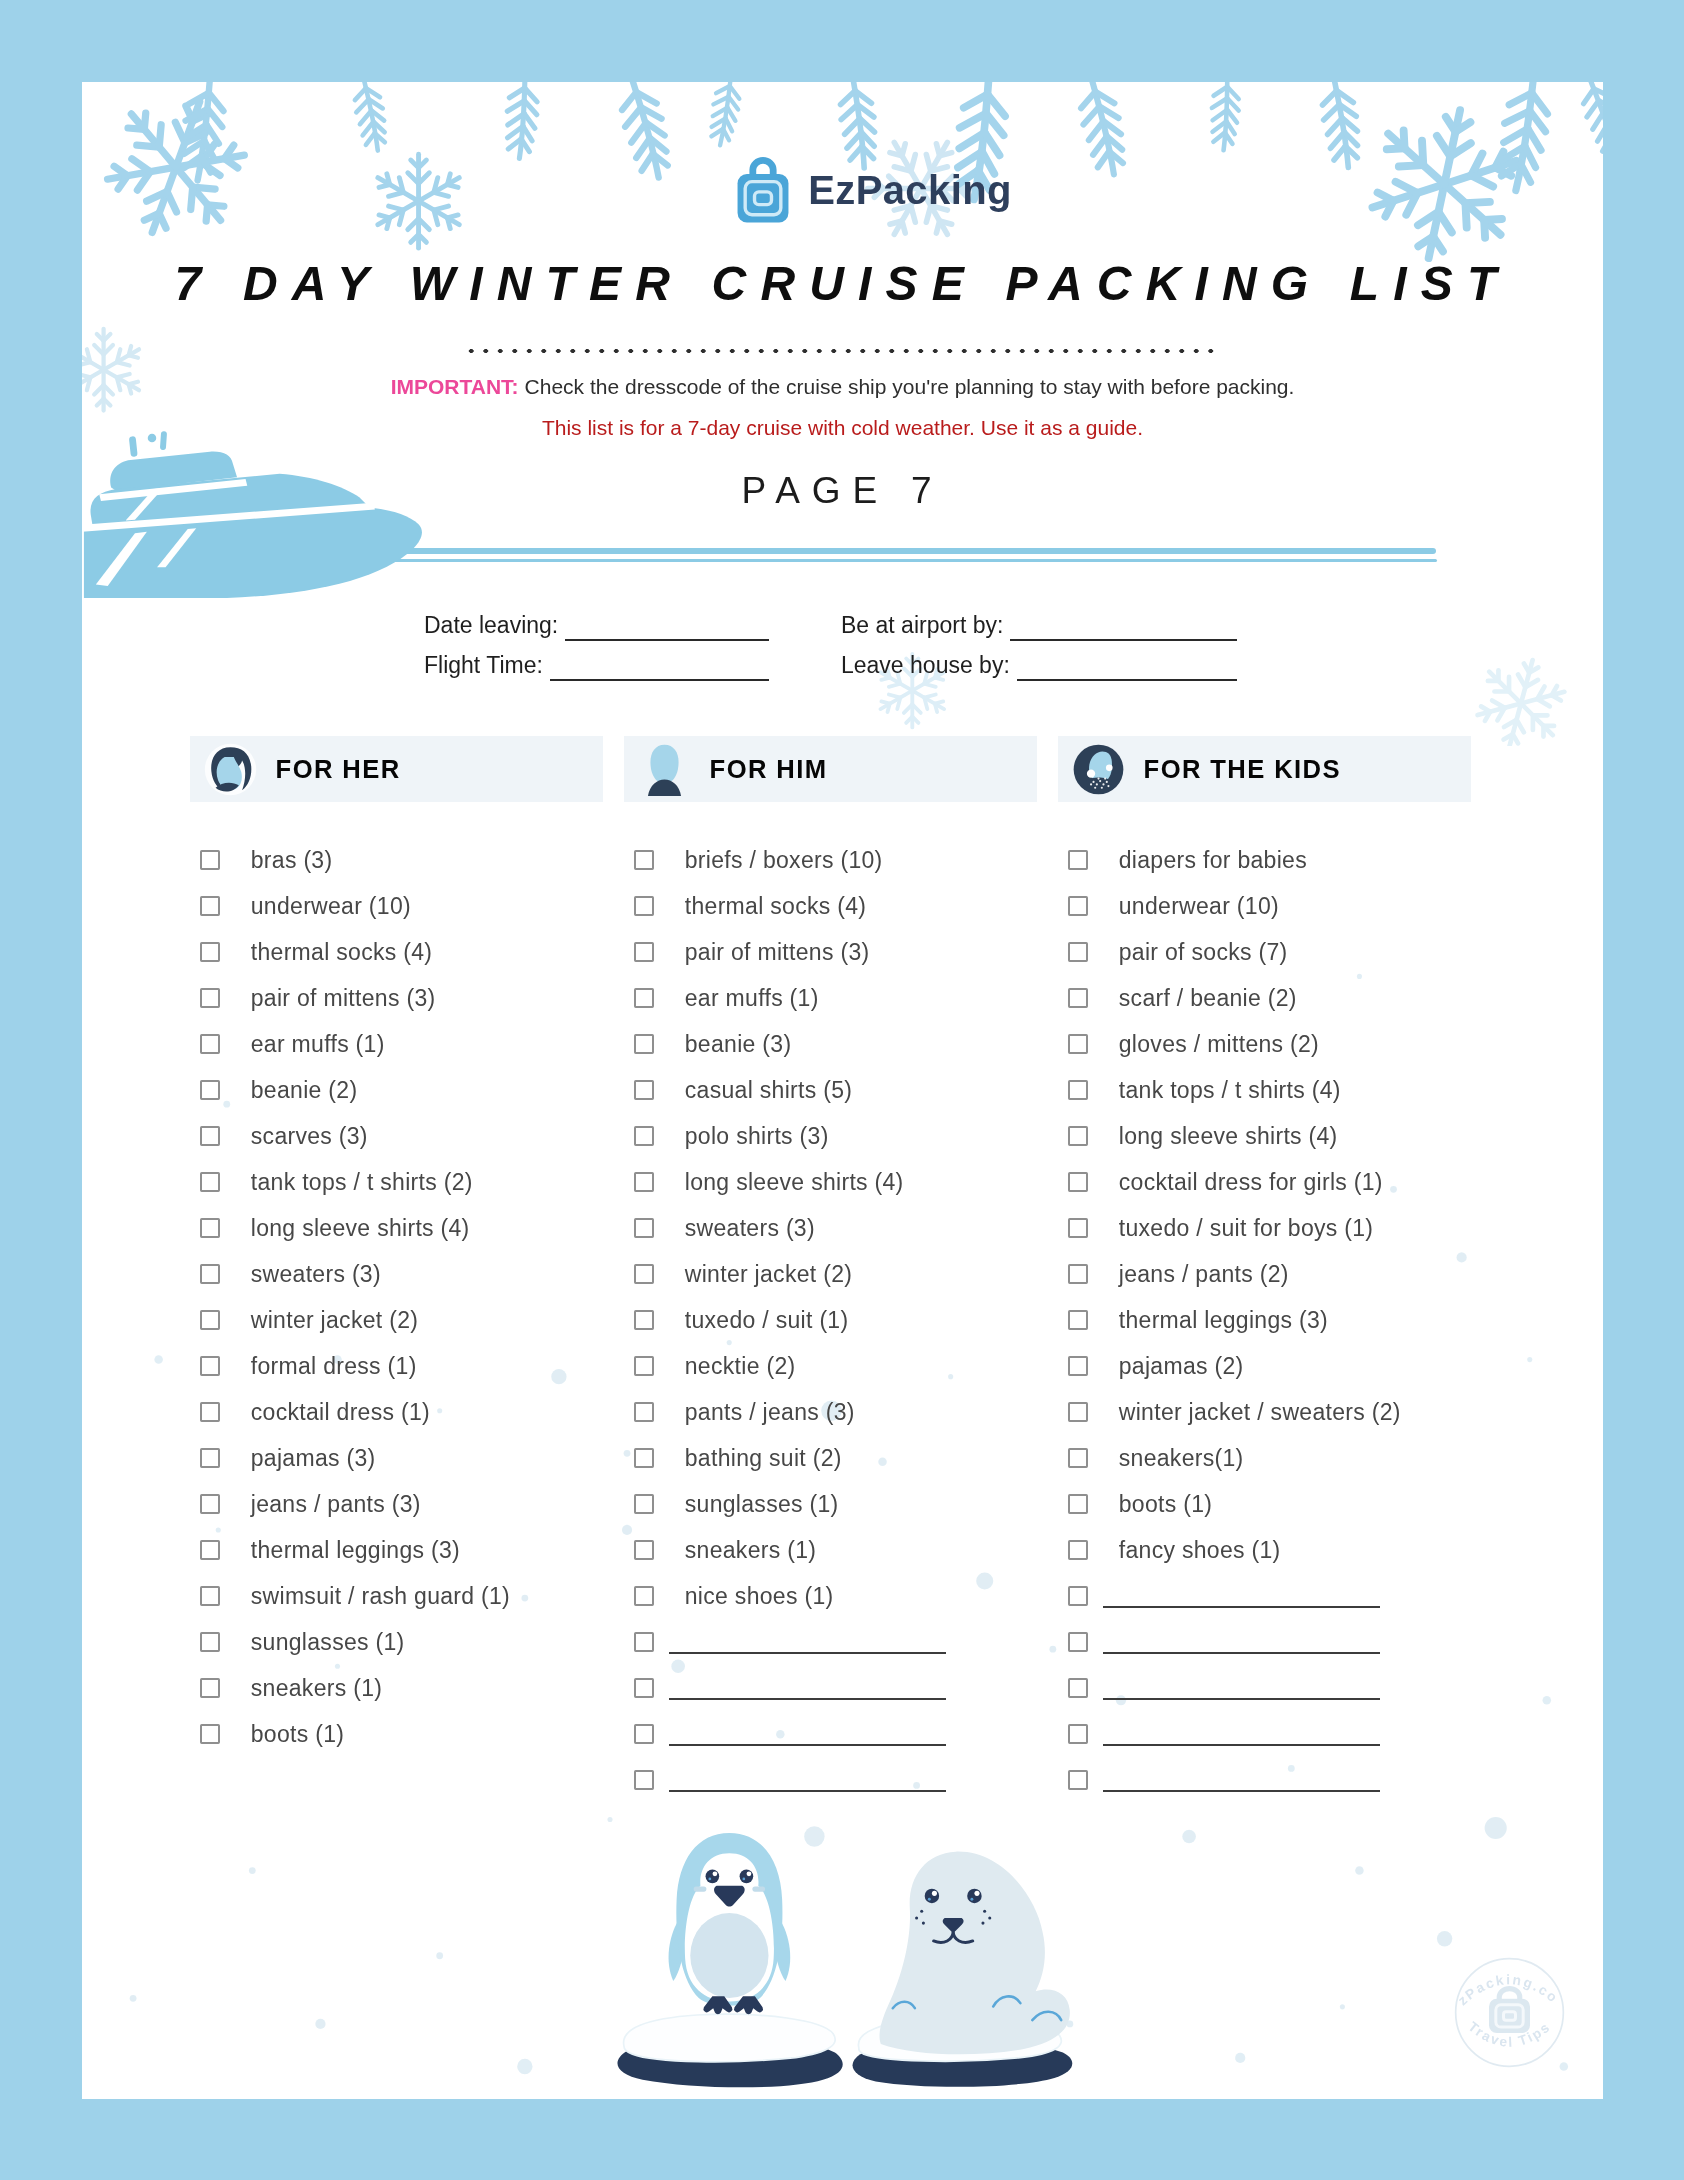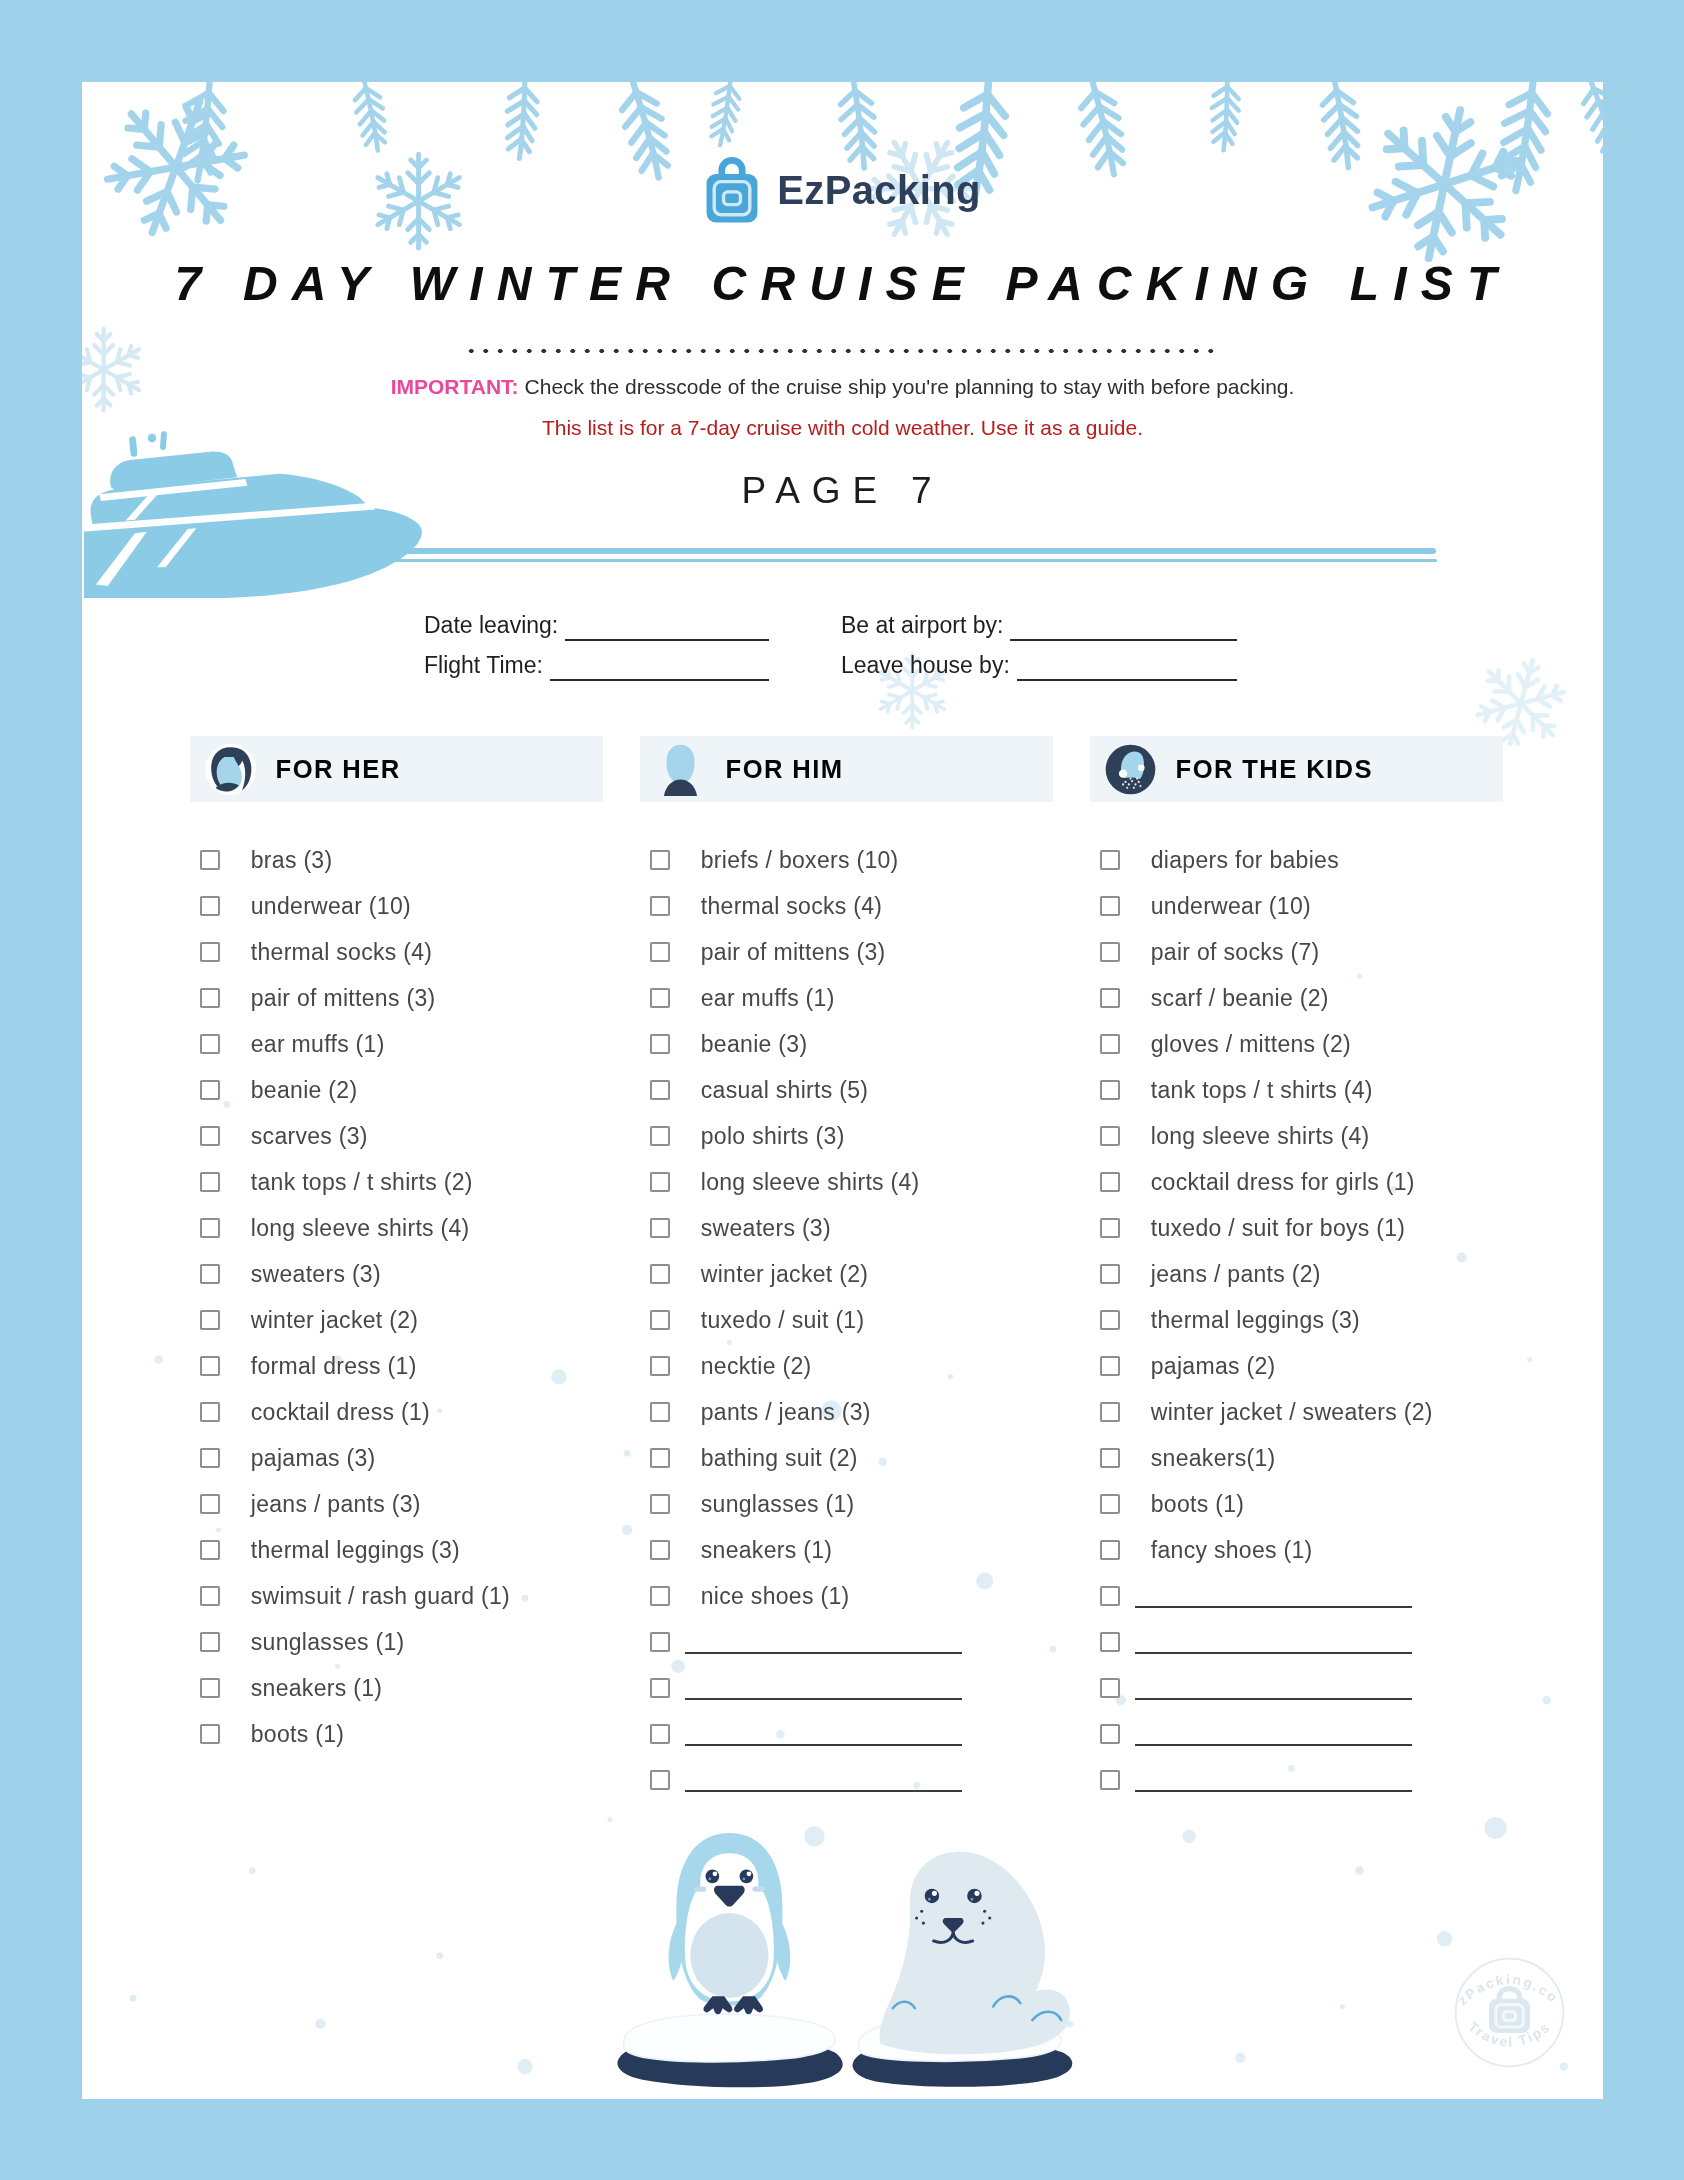--- a/index.html
+++ b/index.html
@@ -14,21 +14,21 @@
     background:#ffffff;overflow:hidden;
   }
   .sheet>*{position:absolute;}
   svg{display:block;}
 
   
   .deco-top{left:0;top:0;width:1521px;height:664px;z-index:1;pointer-events:none;}
   .dots-layer{left:0;top:0;width:1521px;height:2017px;z-index:0;pointer-events:none;}
 
   
-  .logo{left:0;top:72px;width:1521px;height:73px;display:flex;align-items:center;justify-content:center;gap:17px;z-index:3;}
+  .logo{left:0;top:72px;width:1521px;height:73px;display:flex;align-items:center;justify-content:center;gap:17px;z-index:3;padding-left:31px;}
   .logo-word{font-size:40px;font-weight:700;color:#2e3f5c;letter-spacing:0.4px;}
   .title{left:0;top:174px;width:1521px;text-align:center;font-size:48px;font-weight:700;color:#0e0e0e;letter-spacing:.295em;white-space:nowrap;z-index:3;font-style:italic;}
   .dotted-sep{left:382px;top:266px;width:758px;height:6px;z-index:3;
     background-image:radial-gradient(circle,#2e2e2e 2.2px,rgba(0,0,0,0) 2.4px);
     background-size:14.5px 6px;background-repeat:repeat-x;}
   .notice1{left:0;top:293px;width:1521px;text-align:center;font-size:21px;color:#2f2f2f;z-index:3;}
   .notice1 b{font-weight:700;color:#ec4899;}
   .notice1 .rest{margin-left:6px;}
   .notice2{left:0;top:334px;width:1521px;text-align:center;font-size:21px;color:#b91c1c;z-index:3;}
   .page-label{left:0;top:388px;width:1521px;text-align:center;font-size:37px;font-weight:500;color:#1c1c1c;letter-spacing:.32em;z-index:3;}
@@ -41,21 +41,21 @@
   
   .travel{left:342px;top:530px;width:854px;height:85px;z-index:3;}
   .t-row{position:absolute;left:0;width:854px;height:37px;}
   .t-row.r2{top:40px;}
   .t-field{position:absolute;display:flex;align-items:flex-end;gap:6.8px;}
   .t-field .t-label{font-size:23px;color:#1f1f1f;padding-bottom:1.7px;white-space:nowrap;}
   .t-field .t-line{flex:1;border-bottom:2.6px solid #2a2a2a;height:25.6px;}
   .f-a{left:0;width:345px;} .f-b{left:417px;width:396px;}
 
   
-  .columns{left:108px;top:654px;width:1282px;display:flex;gap:37px;z-index:3;}
+  .columns{left:108px;top:654px;width:1282px;display:flex;gap:21px;z-index:3;}
   .column{width:413px;flex:0 0 413px;}
   .col-header{height:66px;background:#eff4f8;display:flex;align-items:center;padding-left:13.6px;gap:19px;box-sizing:border-box;}
   .col-avatar{width:53px;height:53px;flex:0 0 53px;}
   .col-label{font-size:25.6px;font-weight:700;color:#060606;letter-spacing:1.4px;}
   .list{margin:35px 0 0 0;padding:0;list-style:none;}
   .row{height:46px;display:flex;align-items:center;padding-left:10.2px;}
   .checkbox{width:19.6px;height:19.6px;flex:0 0 19.6px;border:2.1px solid #8f8f8f;border-radius:1.7px;box-sizing:border-box;background:#fff;}
   .item-text{margin-left:31px;font-size:23px;color:#474747;letter-spacing:0.3px;white-space:nowrap;}
   .blank-line{margin-left:15.3px;margin-top:22px;width:277px;border-bottom:2.1px solid #3c3c3c;height:0;}
 

